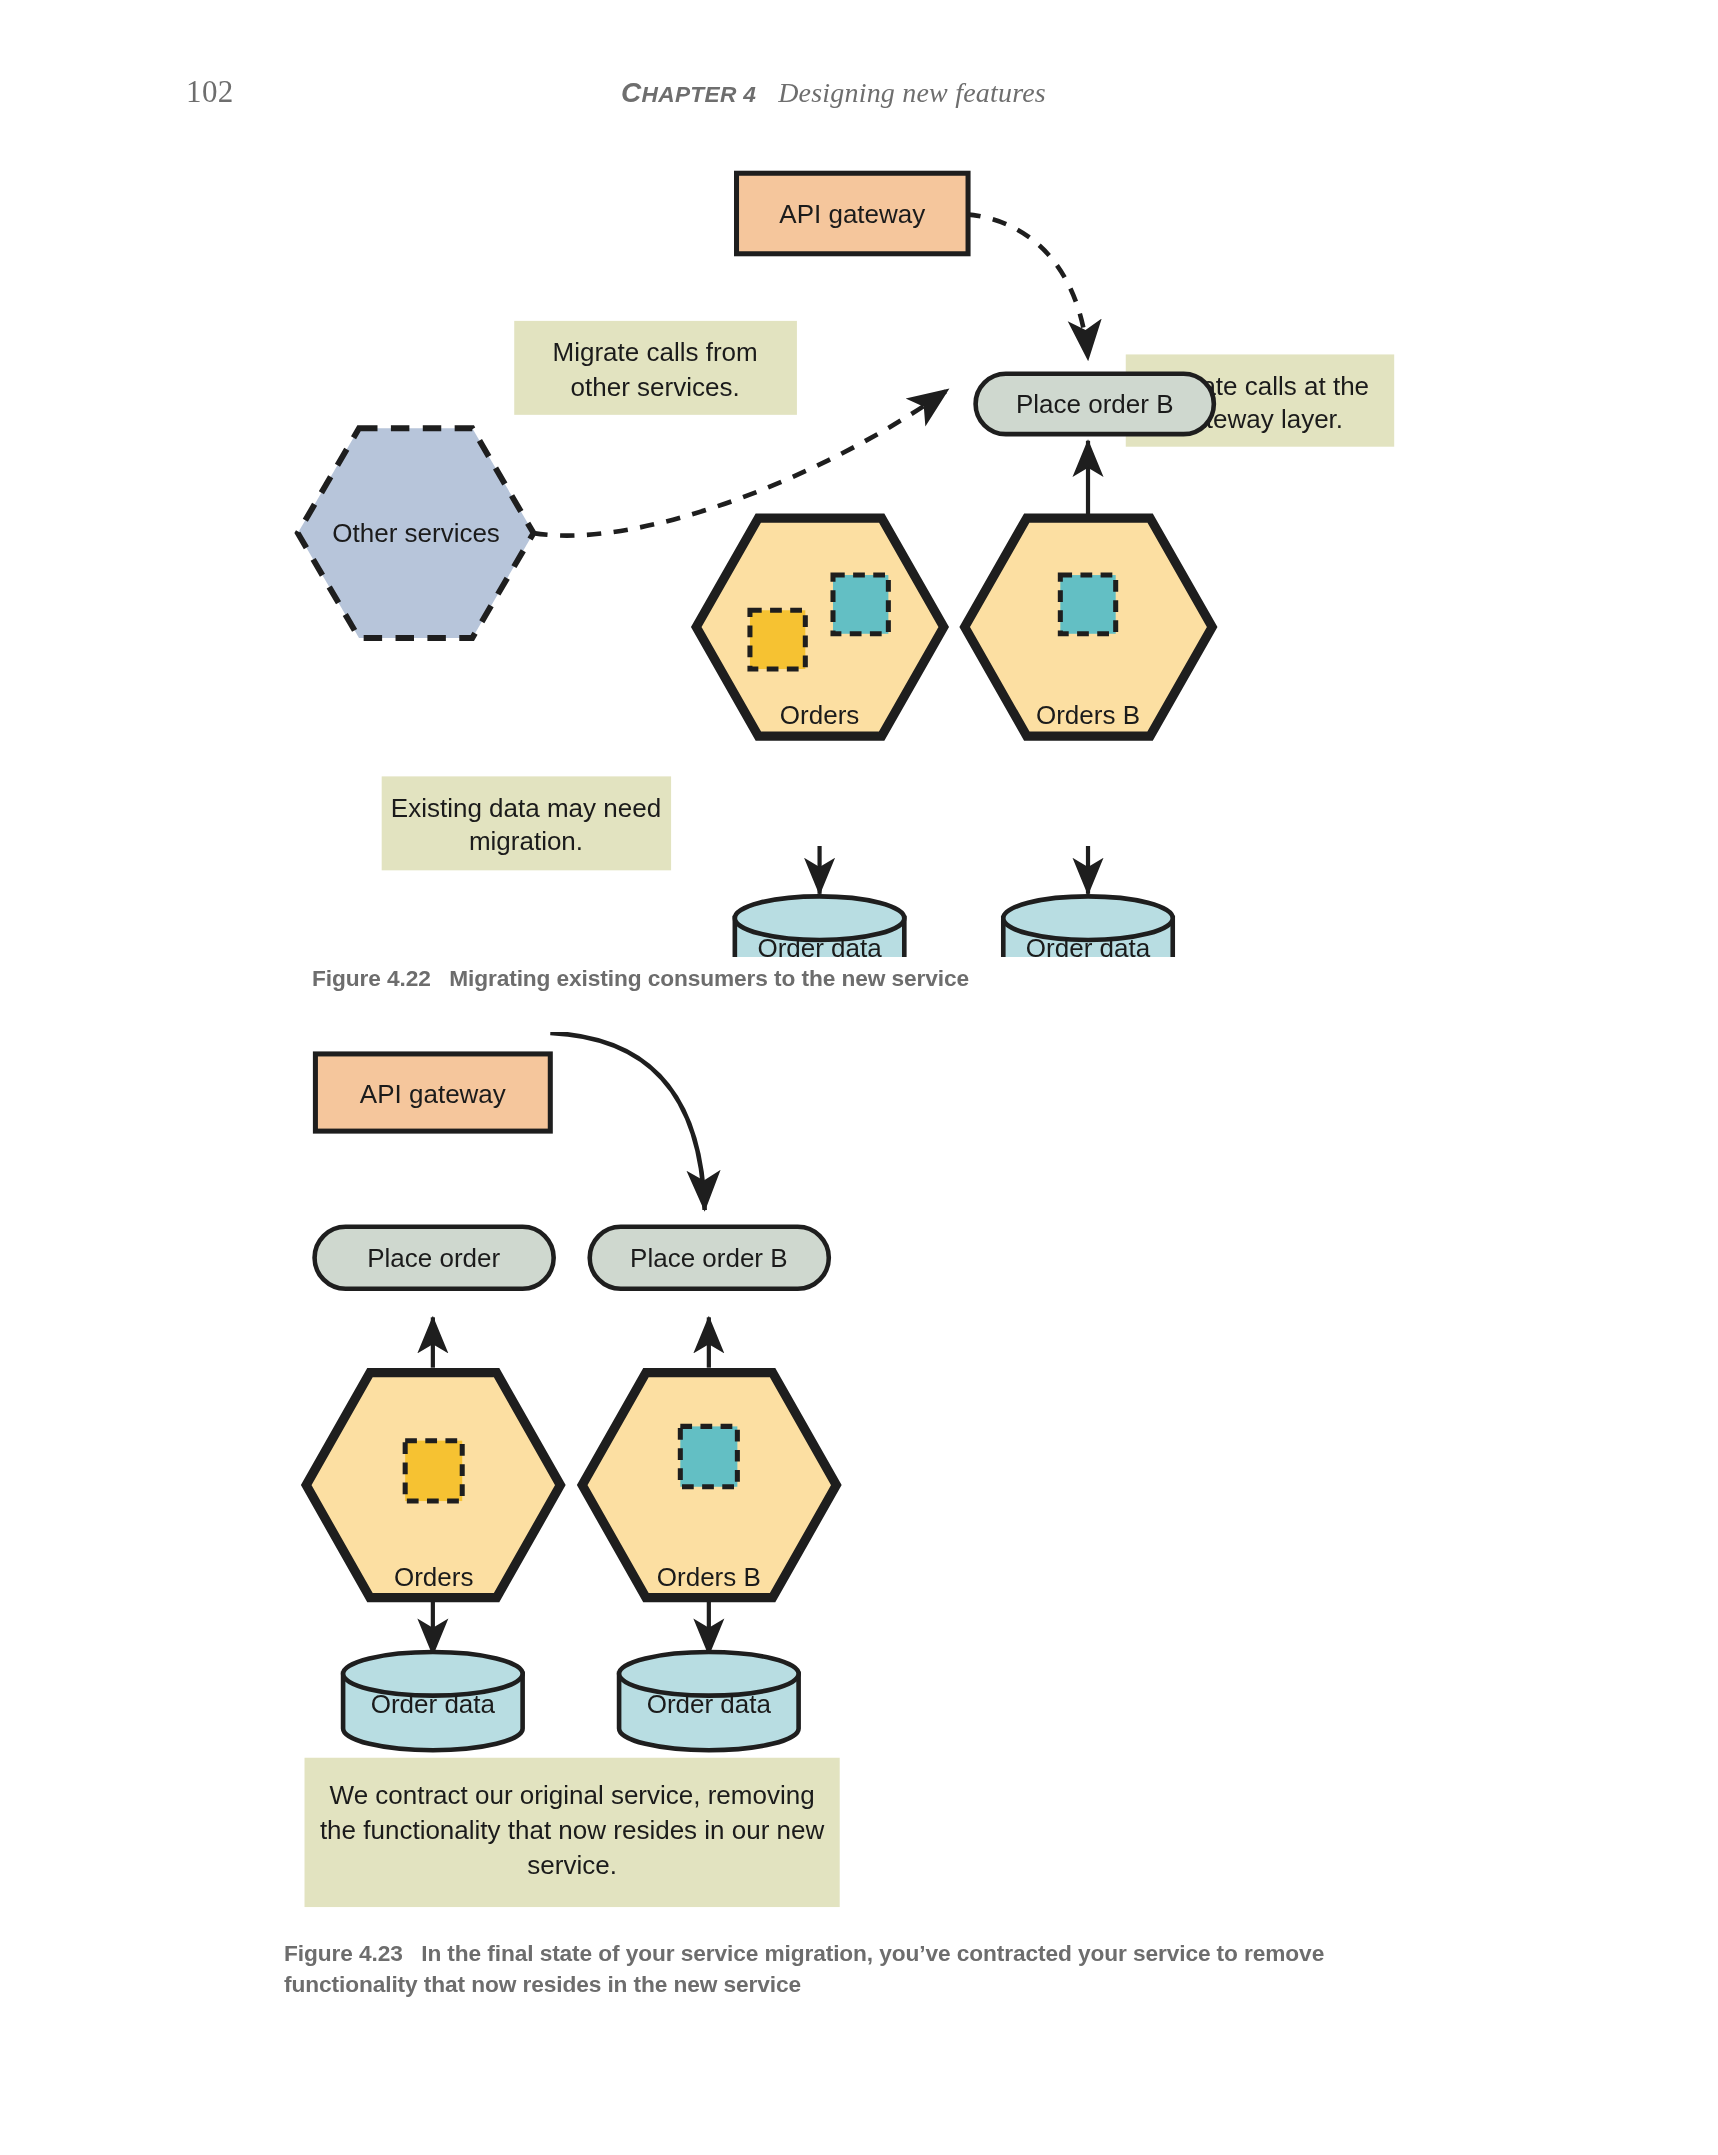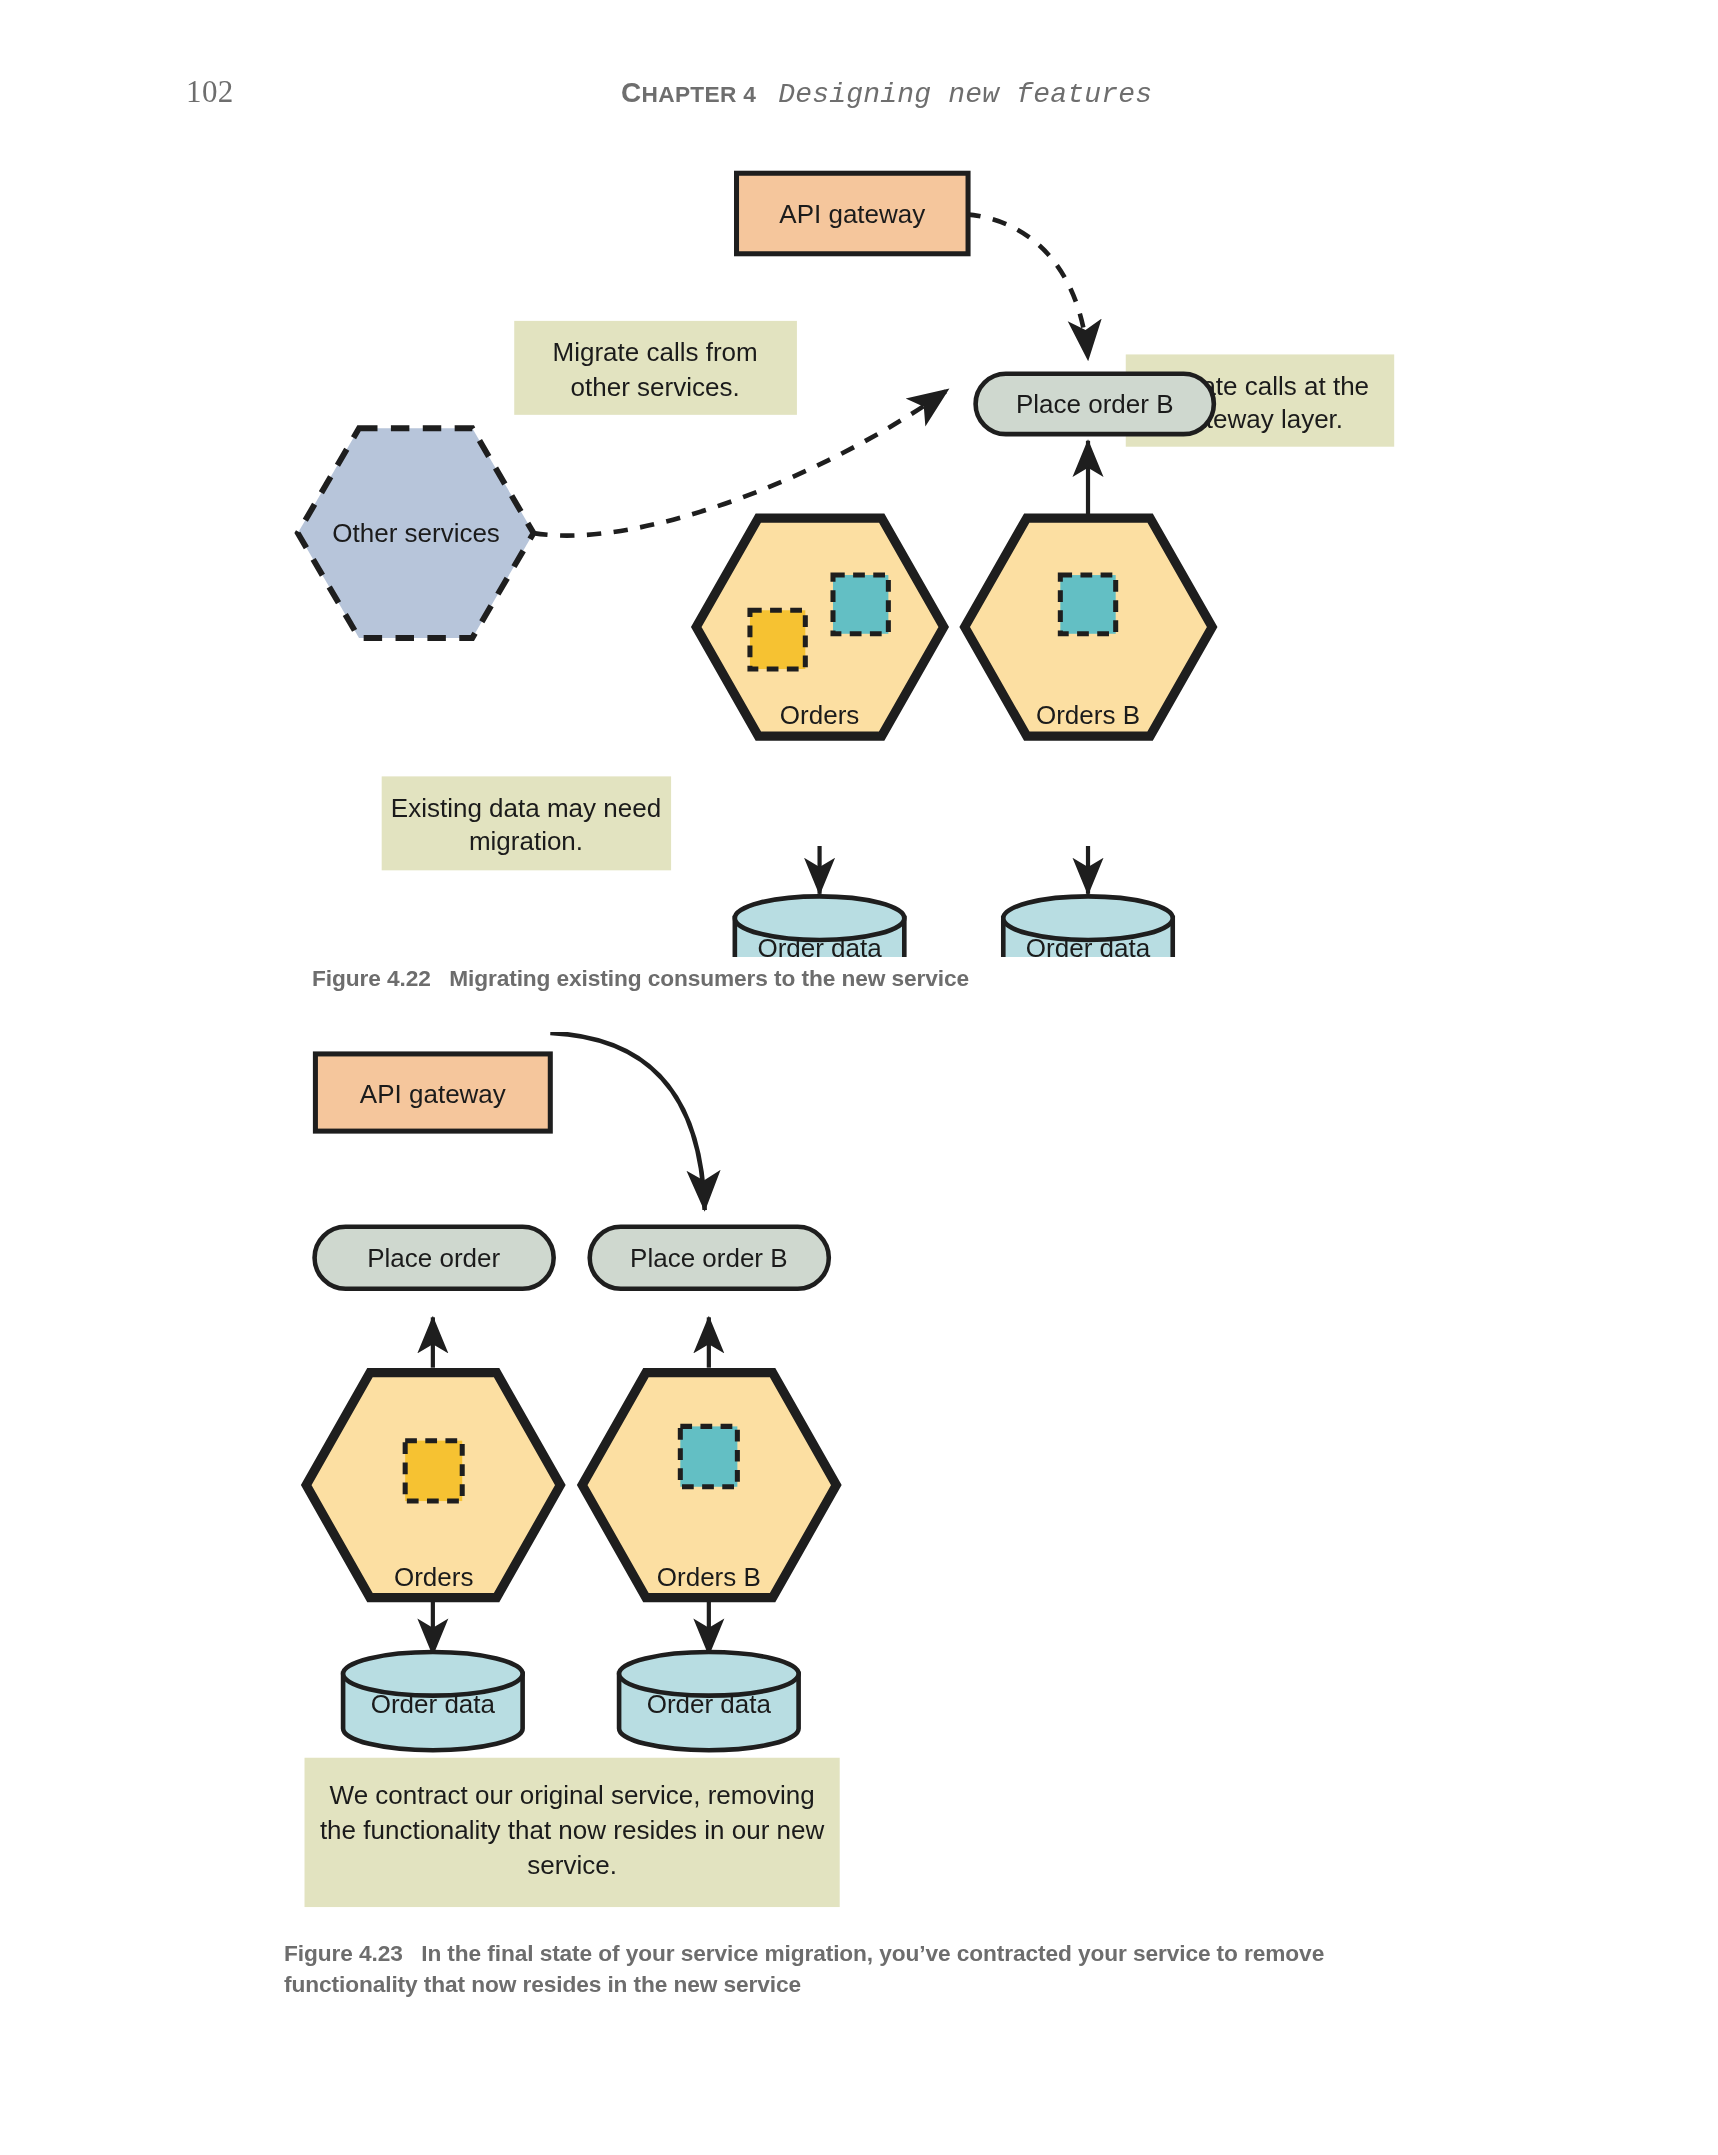--- a/index.html
+++ b/index.html
@@ -38,24 +38,25 @@
     left: 621px;
     top: 3.4px;
     white-space: nowrap;
     color: #6e6e6e;
   }
   .chapter-label {
     font-family: "Liberation Sans", sans-serif;
     font-weight: bold;
     font-size: 22.7px;
     letter-spacing: 0.3px;
+    font-style: italic;
   }
   .chapter-label .smallcap-first { font-size: 28px; }
   .chapter-title {
-    font-family: Liberation Mono, monospace;
+    font-family: Liberation Serif, serif;
     font-style: italic;
     font-size: 28px;
     margin-left: 22px;
     letter-spacing: 0.2px;
   }
 
   
   .figure {
     position: absolute;
     text-decoration: underline;

